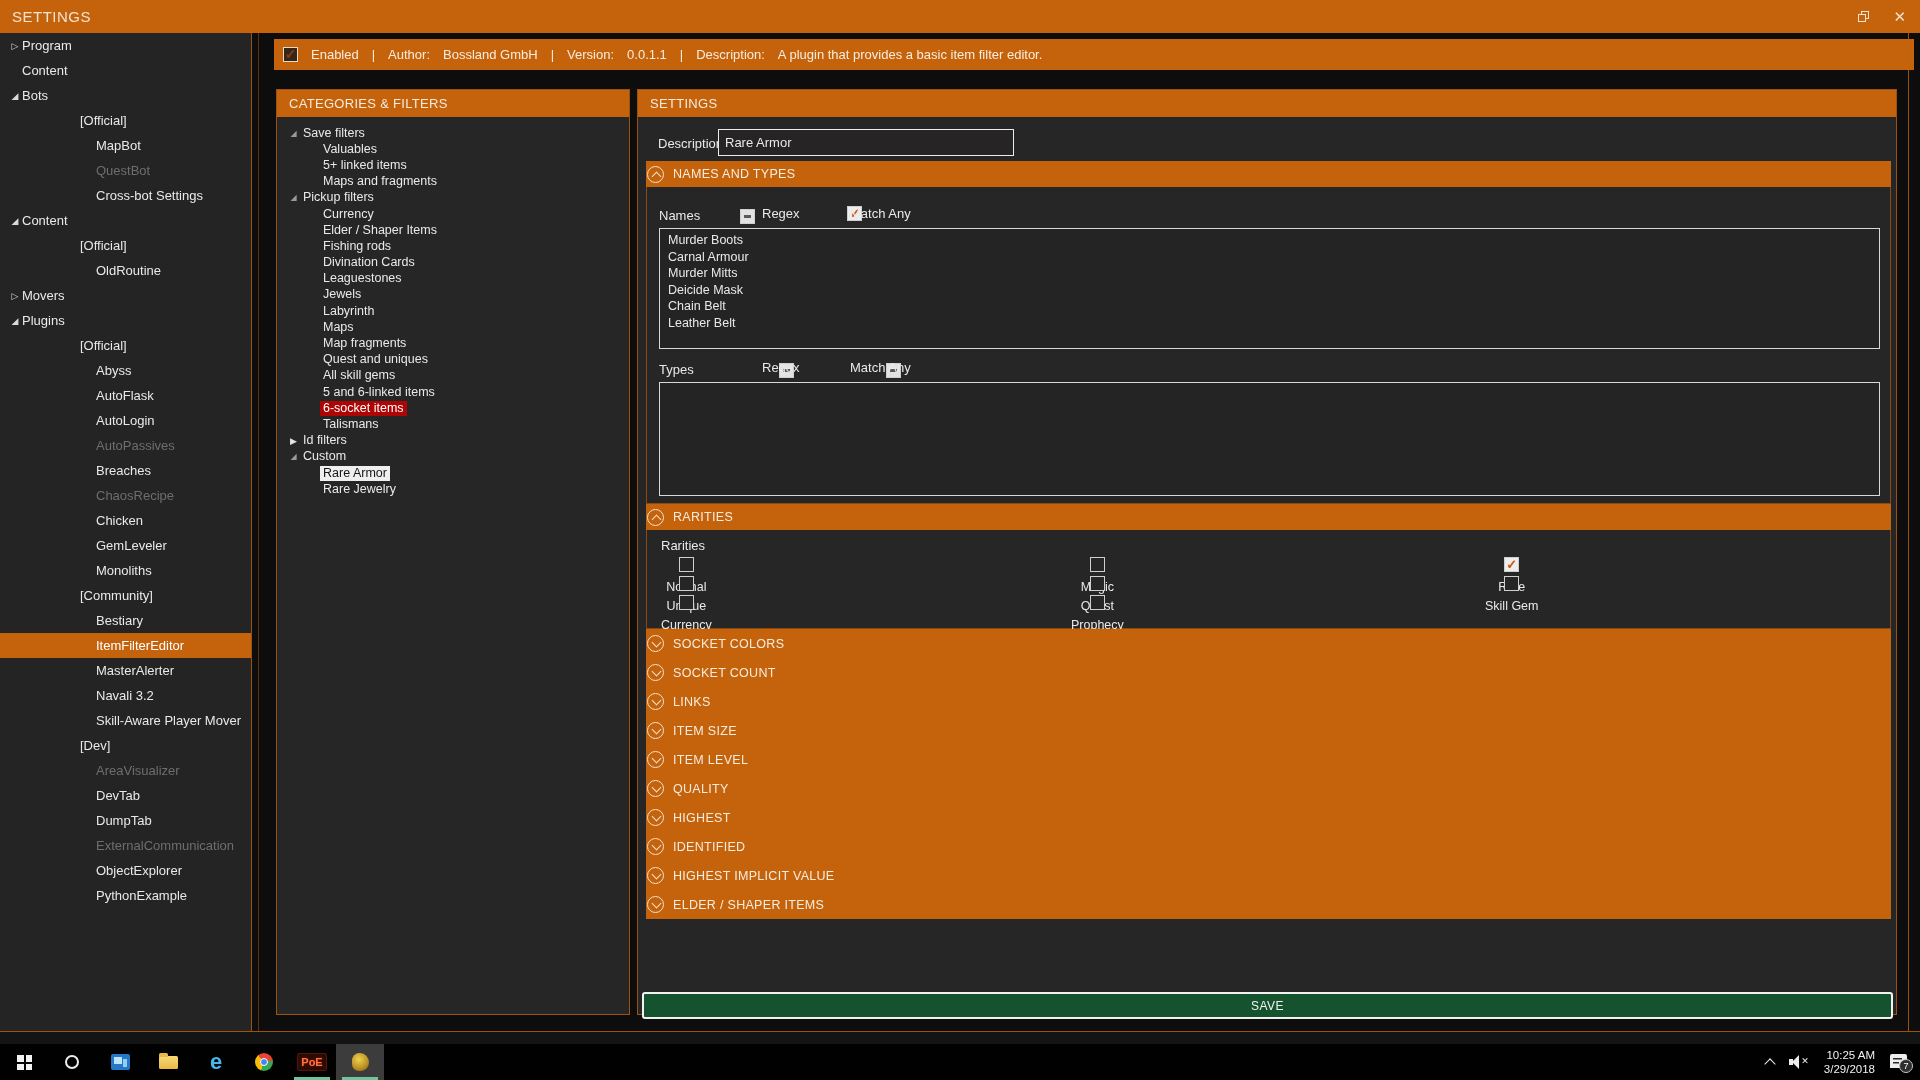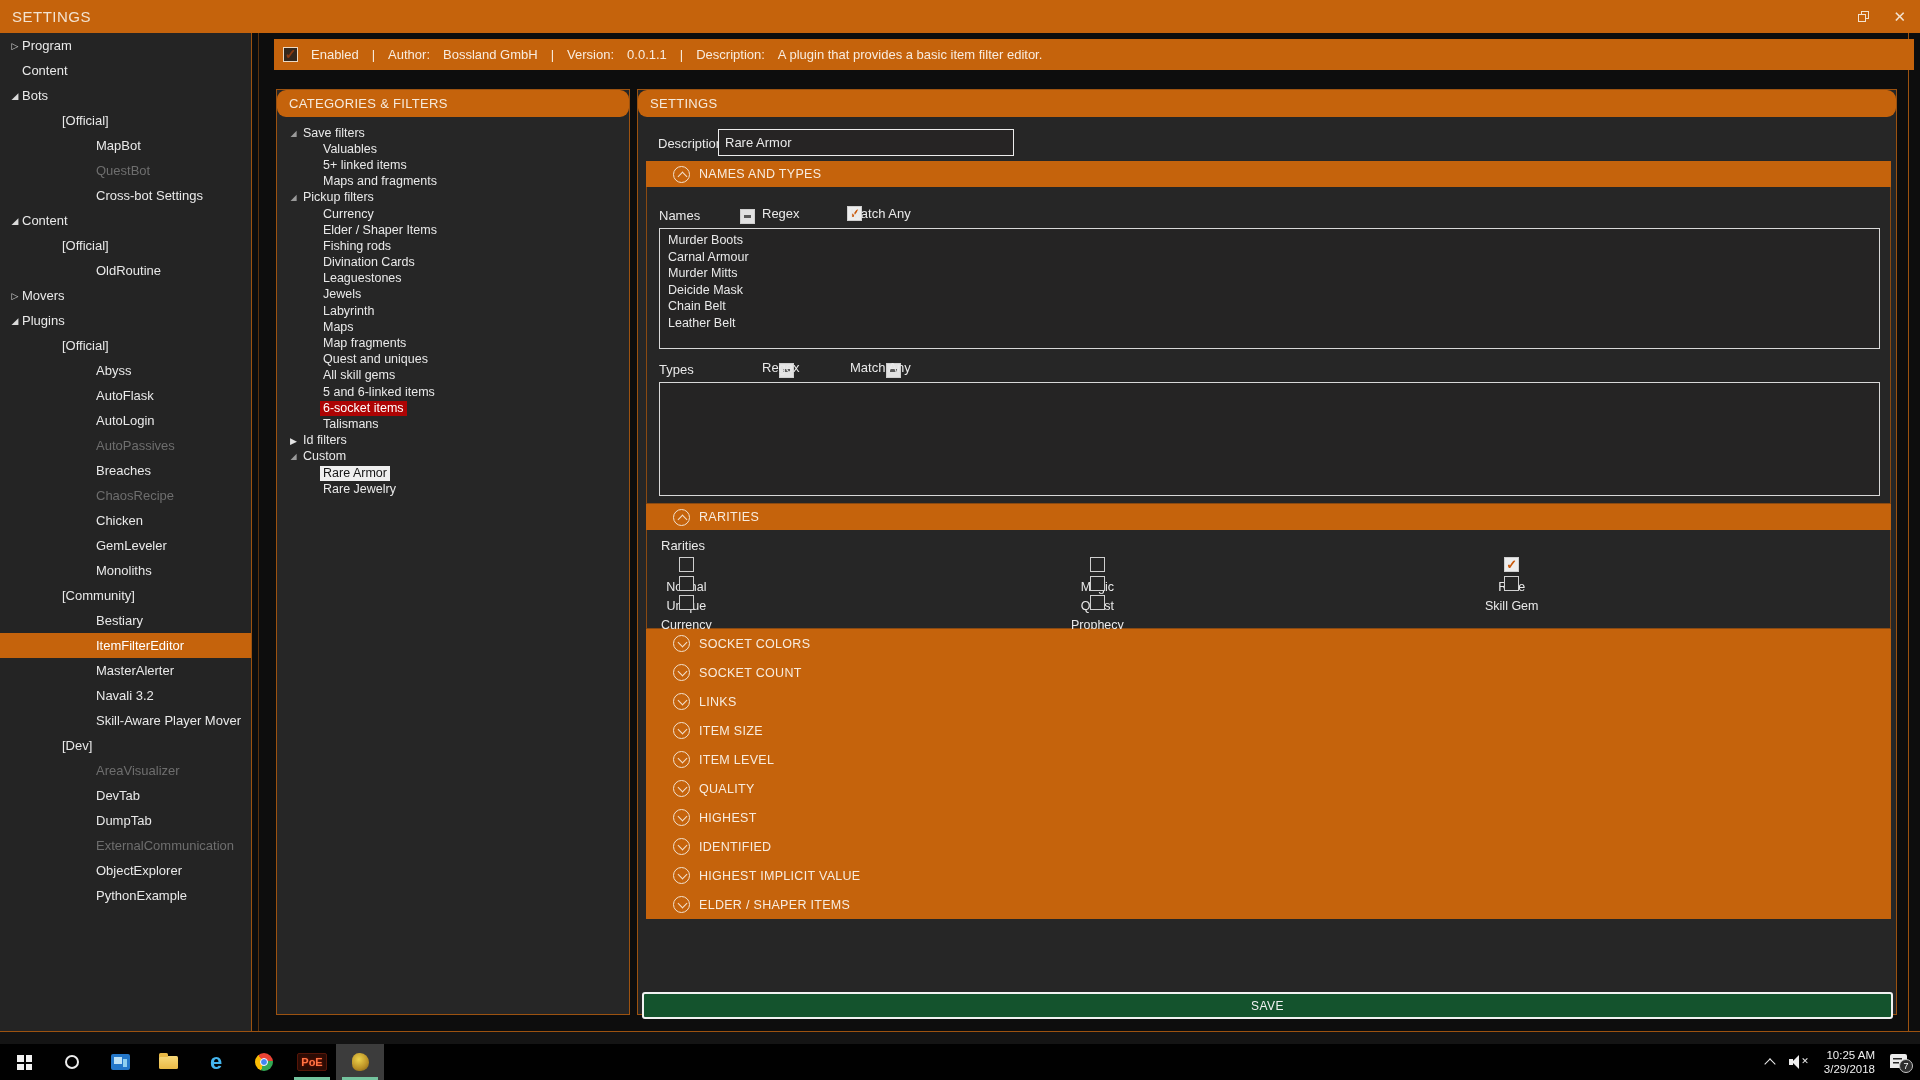--- a/index.html
+++ b/index.html
@@ -26,46 +26,46 @@
 
   
   .vline{position:absolute;width:1px;background:var(--orange-dim);}
   .hline{position:absolute;height:1px;background:var(--orange-dim);}
 
   
   .sidebar{position:absolute;left:0;top:33px;width:251px;height:998px;background:var(--bg-side);overflow:hidden;}
   .t-row{position:relative;height:25px;display:flex;align-items:center;color:var(--txt);font-size:13px;cursor:default;}
   .t-row .arrow{width:14px;display:inline-flex;justify-content:center;font-size:9px;color:#DADADA;flex:0 0 14px;}
   .t-row.lvl0{padding-left:8px;}
-  .t-row.lvl1{padding-left:48px;}
+  .t-row.lvl1{padding-left:66px;}
   .t-row.lvl2{padding-left:82px;}
   .t-row.disabled .lbl{color:var(--disabled);}
   .t-row.selected{background:var(--orange);}
   .t-row.selected .lbl{color:#fff;}
 
   
   .panel{position:absolute;background:var(--bg-main);border:1px solid var(--orange-dim);}
-  .panel-header{height:27px;background:var(--orange);display:flex;align-items:center;padding-left:12px;color:#F6EADC;font-size:13px;letter-spacing:.3px;border-radius:9px;}
+  .panel-header{height:27px;background:var(--orange);display:flex;align-items:center;padding-left:12px;color:#F6EADC;font-size:13px;letter-spacing:.3px;}
 
   
   .cat-tree{padding-top:8px;}
   .c-row{height:16.2px;display:flex;align-items:center;color:var(--txt);font-size:12.5px;}
   .c-row .arrow{width:13px;flex:0 0 13px;display:inline-flex;justify-content:center;font-size:8px;color:#9a9a9a;margin-left:10px;}
   .c-row.lvl1 .arrow{visibility:hidden;}
   .c-row.lvl1{padding-left:20px;}
   .c-row .lbl{padding:0 3px;line-height:15px;}
   .c-row.hl-red .lbl{background:#AD0404;color:#fff;}
   .c-row.hl-white .lbl{background:#EFEFEF;color:#151515;}
   .c-row .arrow.white{color:#E4E4E4;font-size:9px;}
 
   
   .abs{position:absolute;}
   .field-label{color:var(--txt);font-size:13px;}
   .text-input{background:#262424;border:1px solid #ECECEC;color:var(--txt);font-size:13px;padding:0 6px;outline:none;}
-  .section-bar{position:absolute;left:8px;width:1245px;height:26px;background:var(--orange);display:flex;align-items:center;gap:9px;padding-left:27px;color:#F8ECDF;font-size:12.5px;letter-spacing:.3px;}
+  .section-bar{position:absolute;left:8px;width:1245px;height:26px;background:var(--orange);display:flex;align-items:center;gap:9px;padding-left:1px;color:#F8ECDF;font-size:12.5px;letter-spacing:.3px;}
   .section-body{position:absolute;left:8px;width:1245px;background:var(--bg-main);border:1px solid #8a4a12;border-top:none;}
   .exp-icon{width:17px;height:17px;border:1px solid #F3E2CF;border-radius:50%;position:relative;flex:0 0 17px;}
   .exp-icon::after{content:"";position:absolute;left:4.5px;width:6px;height:6px;border-left:1.6px solid #F3E2CF;border-bottom:1.6px solid #F3E2CF;}
   .exp-icon.up::after{top:6px;transform:rotate(135deg);}
   .exp-icon.down::after{top:3px;transform:rotate(-45deg);}
 
   .cb{width:15px;height:15px;border:1px solid #CFCFCF;background:var(--bg-main);display:inline-flex;align-items:center;justify-content:center;flex:0 0 15px;position:relative;}
   .cb.checked{background:#EDEDED;}
   .cb.checked::after{content:"\2713";color:#C9590B;font-size:13px;font-weight:bold;line-height:1;}
   .cb.indeterminate{background:#E2E2E2;}

